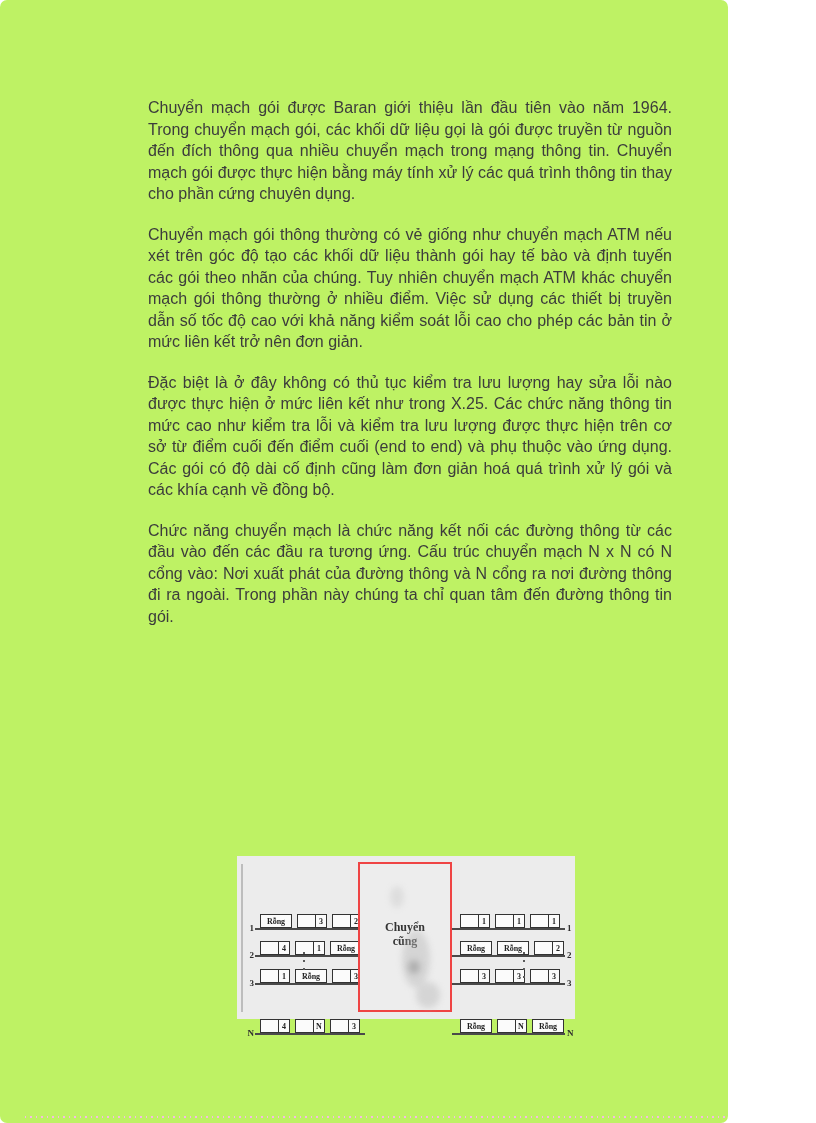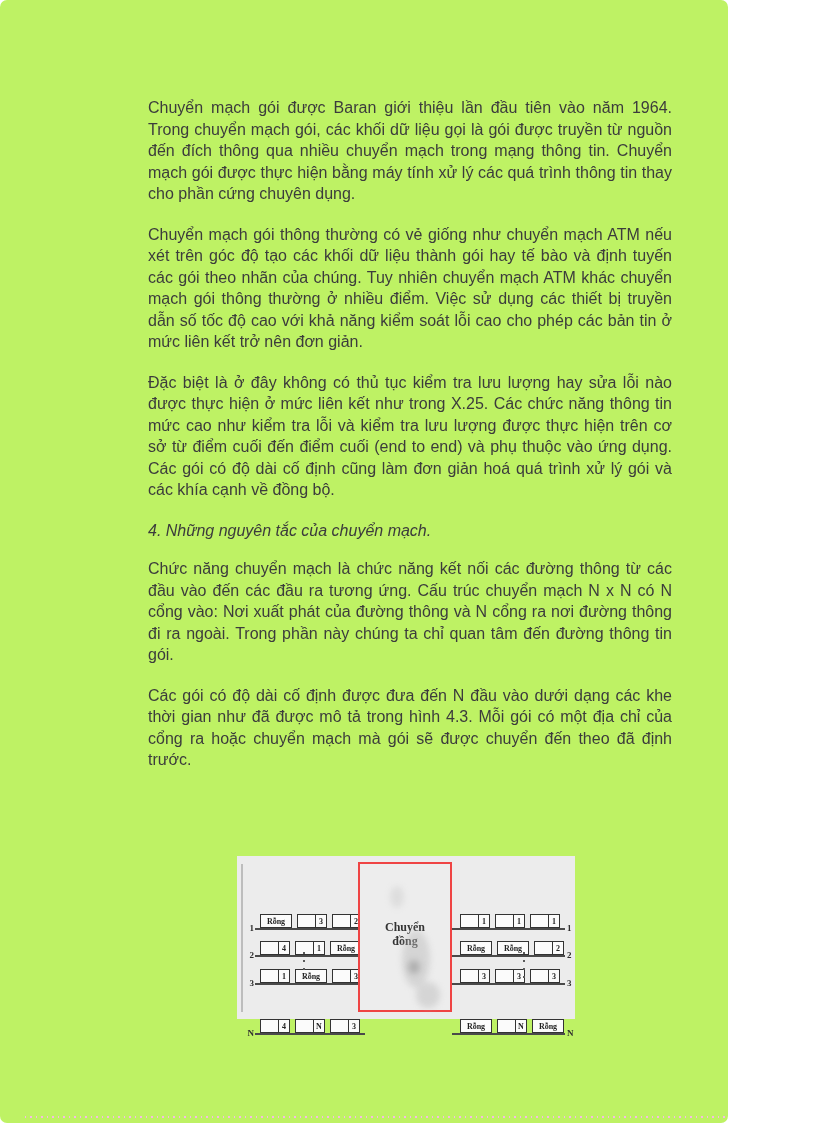--- a/index.html
+++ b/index.html
@@ -78,23 +78,21 @@
 </style>
 </head>
 <body>
 
 <div class="page">
 
   <div class="content">
     <p>Chuyển mạch gói được Baran giới thiệu lần đầu tiên vào năm 1964. Trong chuyển mạch gói, các khối dữ liệu gọi là gói được truyền từ nguồn đến đích thông qua nhiều chuyển mạch trong mạng thông tin. Chuyển mạch gói được thực hiện bằng máy tính xử lý các quá trình thông tin thay cho phần cứng chuyên dụng.</p>
     <p>Chuyển mạch gói thông thường có vẻ giống như chuyển mạch ATM nếu xét trên góc độ tạo các khối dữ liệu thành gói hay tế bào và định tuyến các gói theo nhãn của chúng. Tuy nhiên chuyển mạch ATM khác chuyển mạch gói thông thường ở nhiều điểm. Việc sử dụng các thiết bị truyền dẫn số tốc độ cao với khả năng kiểm soát lỗi cao cho phép các bản tin ở mức liên kết trở nên đơn giản.</p>
     <p>Đặc biệt là ở đây không có thủ tục kiểm tra lưu lượng hay sửa lỗi nào được thực hiện ở mức liên kết như trong X.25. Các chức năng thông tin mức cao như kiểm tra lỗi và kiểm tra lưu lượng được thực hiện trên cơ sở từ điểm cuối đến điểm cuối (end to end) và phụ thuộc vào ứng dụng. Các gói có độ dài cố định cũng làm đơn giản hoá quá trình xử lý gói và các khía cạnh về đồng bộ.</p>
-    <p class="heading">4. Những nguyên tắc của chuyển mạch.</p>
     <p>Chức năng chuyển mạch là chức năng kết nối các đường thông từ các đầu vào đến các đầu ra tương ứng. Cấu trúc chuyển mạch N x N có N cổng vào: Nơi xuất phát của đường thông và N cổng ra nơi đường thông đi ra ngoài. Trong phần này chúng ta chỉ quan tâm đến đường thông tin gói.</p>
-    <p>Các gói có độ dài cố định được đưa đến N đầu vào dưới dạng các khe thời gian như đã được mô tả trong hình 4.3. Mỗi gói có một địa chỉ của cổng ra hoặc chuyển mạch mà gói sẽ được chuyển đến theo đã định trước.</p>
   </div>
 
   <div class="figure">
     <div class="fig-edge"></div>
 
     <div class="frow l" style="top:18px">
       <span class="port">1</span>
       <div class="strip">
         <div class="slot empty">
             <span class="se">Rỗng</span>
@@ -160,21 +158,21 @@
     </div>
     <div class="vdots vd-l"></div>
 
     <div class="switchbox">
       <div class="smudge sm1"></div>
       <div class="smudge sm2"></div>
       <div class="smudge sm3"></div>
       <div class="smudge sm4"></div>
       <div class="lbl">
         <div>Chuyển</div>
-        <div>đồng</div>
+        <div>cũng</div>
       </div>
     </div>
 
     <div class="frow r" style="top:18px">
       <div class="strip">
         <div class="slot addr">
             <span class="sb"></span>
             <span class="sn">1</span>
           </div>
         <div class="slot addr">

